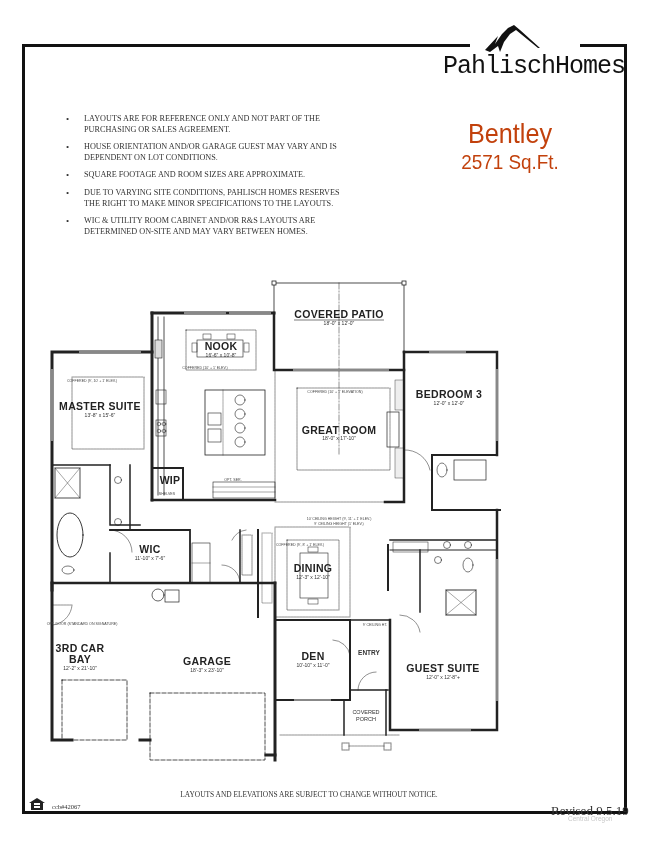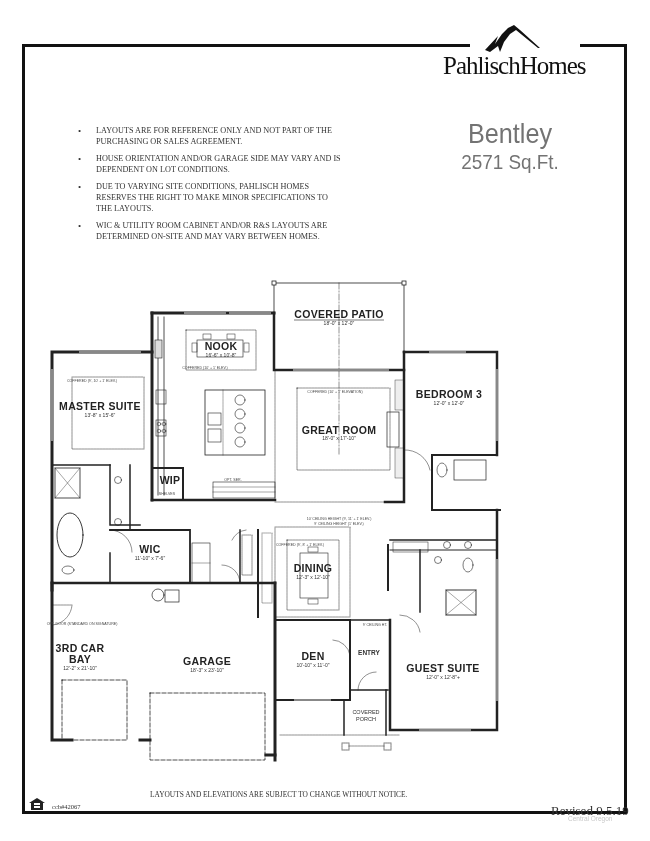--- a/index.html
+++ b/index.html
@@ -1,53 +1,54 @@
 <!DOCTYPE html>
 <html><head>
 <meta charset="utf-8">
 <style>
   html, body { margin: 0; padding: 0; background: #ffffff; }
   body { width: 650px; height: 841px; position: relative; overflow: hidden; font-family: "Liberation Serif", serif; color: #222; }
   .frame { position: absolute; left: 22px; top: 44px; width: 605px; height: 770px; border: 3px solid #111; box-sizing: border-box; }
   .logo-gap { position: absolute; left: 470px; top: 40px; width: 110px; height: 10px; background: #fff; }
   .logo { position: absolute; left: 440px; top: 22px; width: 170px; height: 62px; }
-  .logo-text { position: absolute; left: 443px; top: 52px; font-family: Liberation Serif, serif; font-size: 25px; letter-spacing: -1px; color: #111; }
+  .logo-text { position: absolute; left: 443px; top: 52px; font-family: Liberation Mono, monospace; font-size: 25px; letter-spacing: -1px; color: #111; }
   .notes { position: absolute; left: 60px; top: 110px; width: 300px; font-size: 8.2px; line-height: 10.6px; color: #333; }
-  .notes ul { margin: 16px; padding: 0; list-style: none; }
+  .notes ul { margin: 4px; padding: 0; list-style: none; }
   .notes li { position: relative; padding-left: 20px; margin-bottom: 7px; }
   .notes li::before { content: "\2022"; position: absolute; left: 2px; top: 0; font-size: 9px; }
-  .title-block { position: absolute; left: 440px; top: 118px; width: 140px; text-align: center; font-family: "Liberation Sans", sans-serif; color: #737373; }
+  .title-block { position: absolute; left: 440px; top: 118px; width: 140px; text-align: center; font-family: "Liberation Sans", sans-serif; color: #c2410c; }
   .plan-name { font-size: 28px; line-height: 32px; transform: scaleX(0.9); }
   .sqft { font-size: 21px; line-height: 24px; transform: scaleX(0.9); }
   .plan { position: absolute; left: 0; top: 0; width: 650px; height: 841px; }
   .plan text { font-family: "Liberation Sans", sans-serif; }
   .room-label { font-size: 10.5px; font-weight: bold; fill: #222; letter-spacing: 0.3px; }
   .room-dim { font-size: 5px; fill: #333; }
   .tiny { font-size: 3.6px; fill: #444; }
-  .footer { position: absolute; left: 150px; top: 790px; width: 350px; text-align: left; font-size: 7.4px; line-height: 9.5px; color: #333; }
+  .footer { position: absolute; left: 134px; top: 790px; width: 350px; text-align: center; font-size: 7.4px; line-height: 9.5px; color: #333; }
   .ccb { position: absolute; left: 52px; top: 803px; font-size: 6.5px; color: #333; }
   .eho { position: absolute; left: 28px; top: 797px; width: 18px; height: 14px; }
   .revised { position: absolute; left: 551px; top: 803px; font-size: 13px; color: #333; }
   .watermark { position: absolute; left: 568px; top: 815px; font-size: 6.5px; color: #c8c8c8; font-family: "Liberation Sans", sans-serif; }
 </style>
 </head>
 <body>
 
 <div class="frame"></div>
 <div class="logo-gap"></div>
 
 <svg class="logo" viewBox="0 0 170 62">
   <path d="M45 28 L58 14 L55 22 L62 12 L68 6 L74 3 L80 8 L100 26 L98 26 L76 8 L70 12 L64 20 L60 30 L58 24 L50 30 Z" fill="#111"></path>
 </svg>
 <div class="logo-text">PahlischHomes</div>
 
 <div class="notes">
   <ul>
     <li>LAYOUTS ARE FOR REFERENCE ONLY AND NOT PART OF THE PURCHASING OR SALES AGREEMENT.</li>
-    <li>HOUSE ORIENTATION AND/OR GARAGE SIDE MAY VARY AND IS DEPENDENT ON LOT CONDITIONS.</li>
+    <li>HOUSE ORIENTATION AND/OR GARAGE GUEST MAY VARY AND IS DEPENDENT ON LOT CONDITIONS.</li>
+    <li>SQUARE FOOTAGE AND ROOM SIZES ARE APPROXIMATE.</li>
     <li>DUE TO VARYING SITE CONDITIONS, PAHLISCH HOMES RESERVES THE RIGHT TO MAKE MINOR SPECIFICATIONS TO THE LAYOUTS.</li>
     <li>WIC &amp; UTILITY ROOM CABINET AND/OR R&amp;S LAYOUTS ARE DETERMINED ON-SITE AND MAY VARY BETWEEN HOMES.</li>
   </ul>
 </div>
 
 <div class="title-block">
   <div class="plan-name">Bentley</div>
   <div class="sqft">2571 Sq.Ft.</div>
 </div>
 

